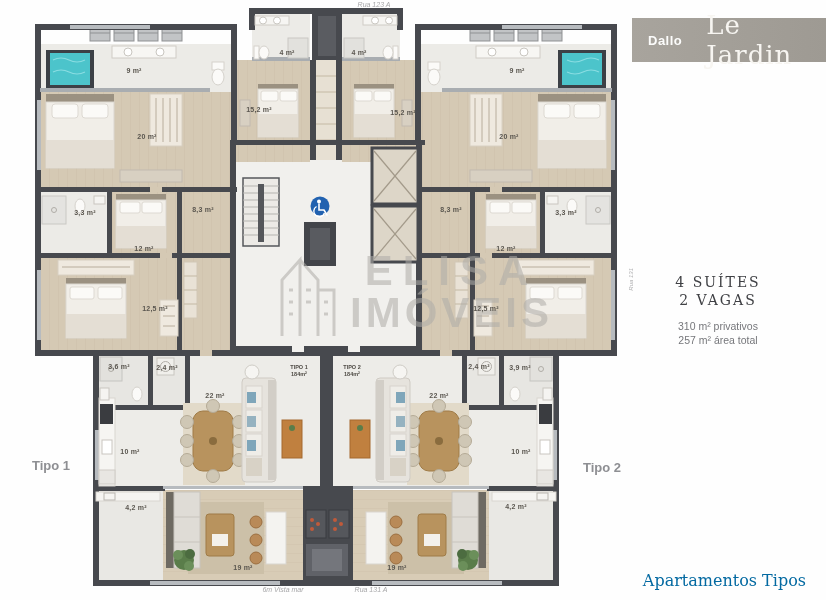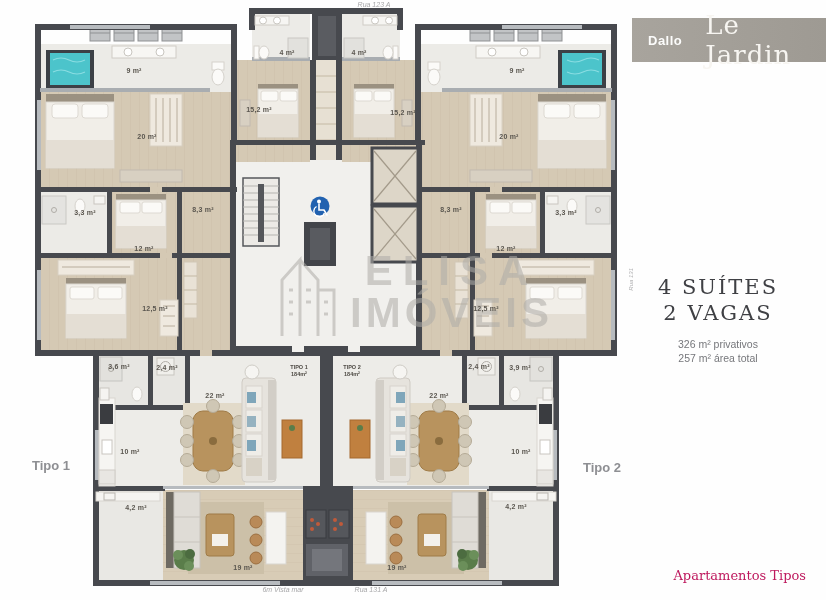--- a/index.html
+++ b/index.html
@@ -2,31 +2,31 @@
 <html><head>
 <meta charset="utf-8">
 <style>
   html,body{margin:0;padding:0;background:#fff;}
   #stage{position:relative;width:826px;height:600px;background:#fefefe;overflow:hidden;
          font-family:"Liberation Sans",sans-serif;}
   #plan-svg{position:absolute;left:0;top:0;}
   .abs{position:absolute;}
   
   .banner{left:632px;top:18px;width:194px;height:44px;background:linear-gradient(90deg,#a8a49d,#9e9a93);
-          display:flex;align-items:center;gap:10px;padding-left:16px;box-sizing:border-box;}
+          display:flex;align-items:center;gap:24px;padding-left:16px;box-sizing:border-box;}
   .banner .dev{font-weight:bold;font-size:13px;color:#fcfcfb;letter-spacing:.5px;}
-  .banner .proj{font-family:"DejaVu Serif",serif;font-weight:400;font-size:26px;color:#f7f5f1;letter-spacing:1px;margin-left:13px;}
+  .banner .proj{font-family:"DejaVu Serif",serif;font-weight:400;font-size:26px;color:#f7f5f1;letter-spacing:1px;}
   
   .specs{left:618px;top:274px;width:200px;text-align:center;}
-  .specs .big{font-family:"DejaVu Serif",serif;font-size:21px;color:#3f4044;letter-spacing:2px;line-height:1.25;}
+  .specs .big{font-family:"DejaVu Serif",serif;font-size:14px;color:#3f4044;letter-spacing:2px;line-height:1.25;}
   .specs .small{font-size:10.5px;color:#76777b;line-height:1.35;margin-top:10px;}
   
   .tipo{font-weight:bold;font-size:13px;color:#8e8f93;}
   
-  .footer{right:20px;bottom:17px;font-family:"DejaVu Serif",serif;font-size:13px;color:#be185d;}
+  .footer{right:20px;bottom:10px;font-family:"DejaVu Serif",serif;font-size:16px;color:#0369a1;}
   
   .street{font-style:italic;font-size:7px;color:#a6a6a8;transform:translate(-50%,0);white-space:nowrap;}
   .street-v{left:628px;top:268px;font-style:italic;font-size:6px;color:#b0b0b2;
             writing-mode:vertical-rl;transform:rotate(180deg);}
   
   .watermark{left:276px;top:246px;display:flex;align-items:center;gap:12px;opacity:.55;pointer-events:none;}
   .watermark .txt{display:flex;flex-direction:column;align-items:center;color:#aeaca8;}
   .watermark .l1{font-size:42px;font-weight:bold;letter-spacing:10px;line-height:1;}
   .watermark .l2{font-size:42px;font-weight:bold;letter-spacing:4px;line-height:1;}
   
@@ -388,21 +388,21 @@
 
   <div class="abs banner">
     <span class="dev">Dallo</span>
     <span class="proj">Le Jardin</span>
   </div>
 
   <div class="abs specs">
     <div class="big">4 SUÍTES</div>
     <div class="big">2 VAGAS</div>
     <div class="small">
-      <div>326 m² privativos</div>
+      <div>310 m² privativos</div>
       <div>257 m² área total</div>
     </div>
   </div>
 
   <div class="abs tipo" style="left:32px;top:458px;">Tipo 1</div>
   <div class="abs tipo" style="left:583px;top:460px;">Tipo 2</div>
 
   <div class="abs street" style="left:374px;top:1px;">Rua 123 A</div>
   <div class="abs street" style="left:371px;top:586px;">Rua 131 A</div>
   <div class="abs street" style="left:283px;top:586px;">6m Vista mar</div>

